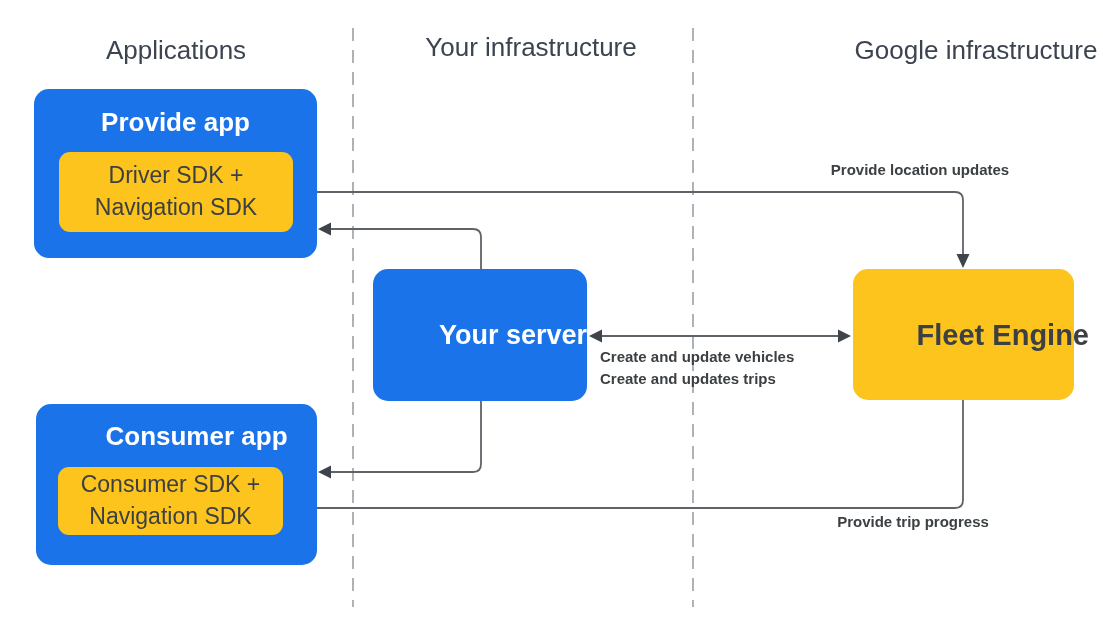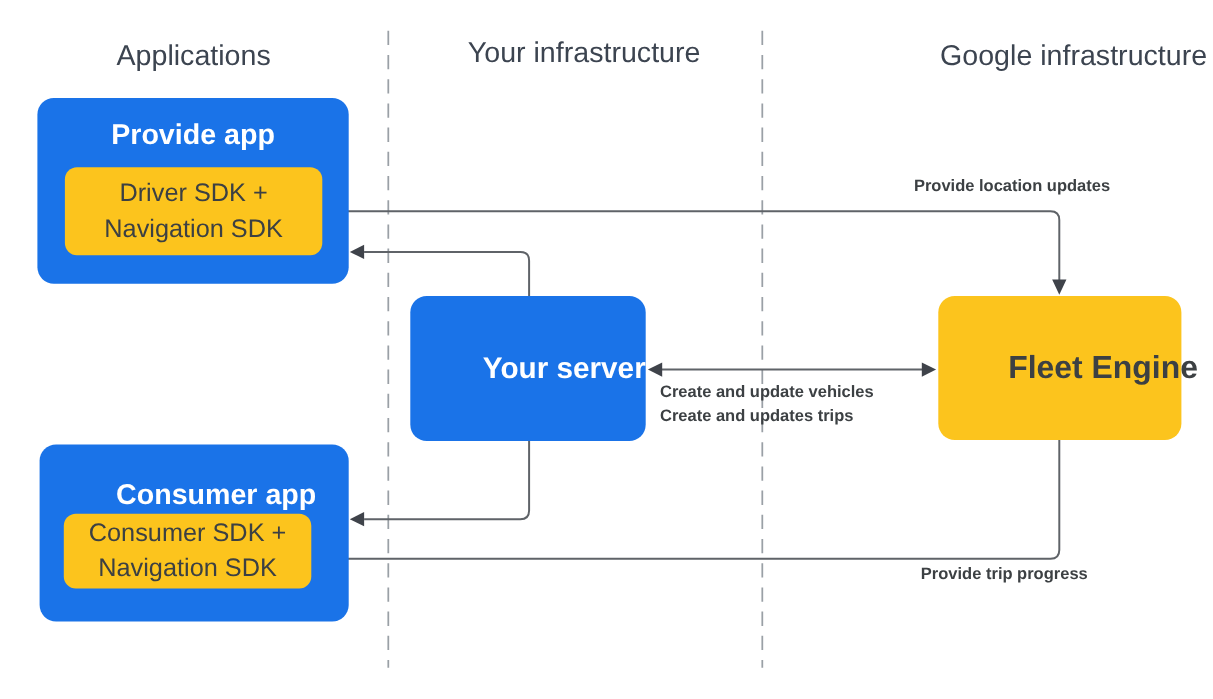--- a/index.html
+++ b/index.html
@@ -147,21 +147,21 @@
     <div class="node-title" style="top:18px;">Provide app</div>
     <div class="node node-yellow" style="left:25px; top:63px; width:234px; height:80px;">
       <div class="sdk-text">
         <div>Driver SDK +</div>
         <div>Navigation SDK</div>
       </div>
     </div>
   </div>
 
   <div class="node node-blue" style="left:36px; top:404px; width:281px; height:161px;">
-    <div class="node-title" style="top:30px;padding-left:40px;">Consumer app</div>
+    <div class="node-title" style="top:17px;padding-left:40px;">Consumer app</div>
     <div class="node node-yellow" style="left:22px; top:63px; width:225px; height:68px;">
       <div class="sdk-text">
         <div>Consumer SDK +</div>
         <div>Navigation SDK</div>
       </div>
     </div>
   </div>
 
   <div class="node node-blue" style="left:373px; top:269px; width:214px; height:132px;">
     <div class="single-label server-label">Your server</div>

